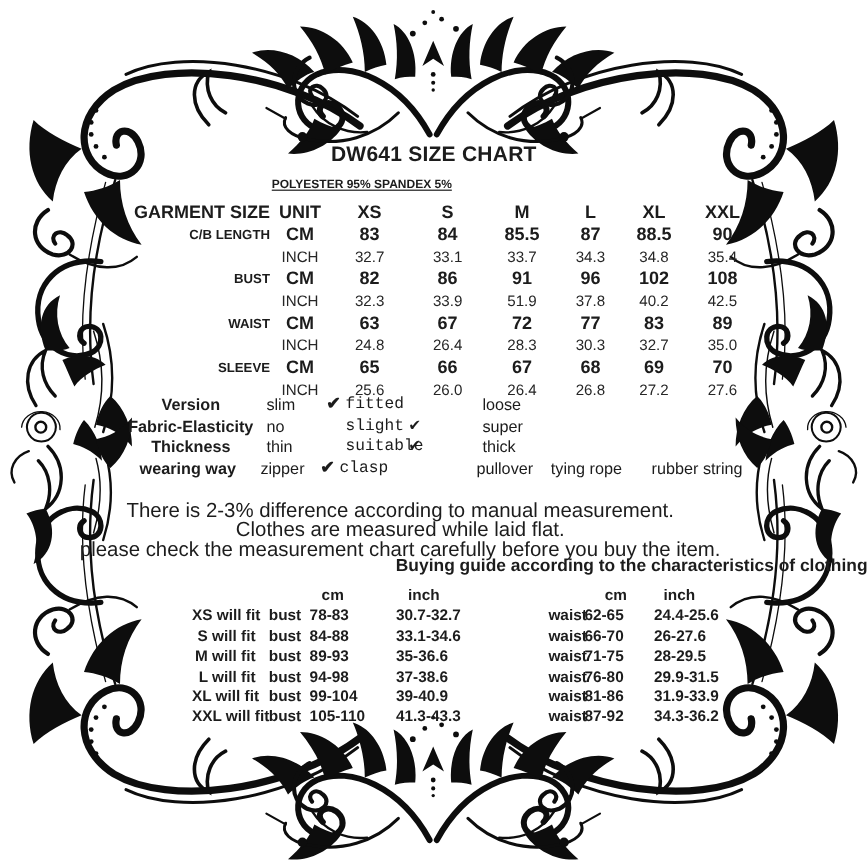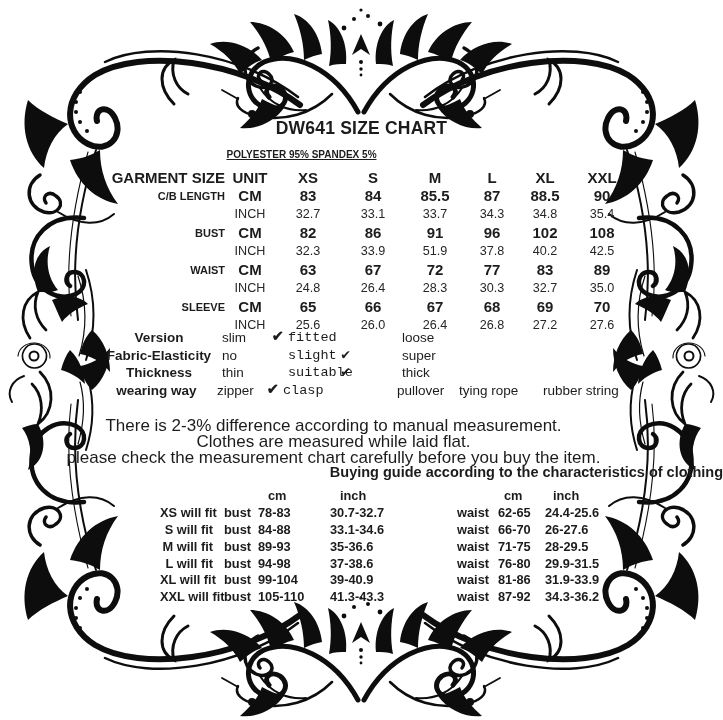--- a/index.html
+++ b/index.html
@@ -44,21 +44,21 @@
                  font-size:14.5px;font-weight:bold;}
 
   
   .fit-guide{position:absolute;left:160px;top:487px;width:500px;font-size:12.8px;font-weight:bold;}
   .grow{display:grid;grid-template-columns:53px 45px 60px 127px 42px 47px 100px;
         height:16.9px;align-items:center;white-space:nowrap;}
   .grow .gc1{text-align:right;}
   .grow .gc2{padding-left:11px;}
   .grow .gc4{padding-left:12px;}
   .grow .gc5{padding-left:12px;}
-  .grow .gc6{padding-left:11px;}
+  .grow .gc6{}
   .grow .gc7{padding-left:11px;}
   .grow.ghead .gc3{padding-left:10px;}
   .grow.ghead .gc4{padding-left:22px;}
   .grow.ghead .gc6{padding-left:17px;}
   .grow.ghead .gc7{padding-left:19px;}
 </style>
 </head>
 <body>
 
 <div class="page">

